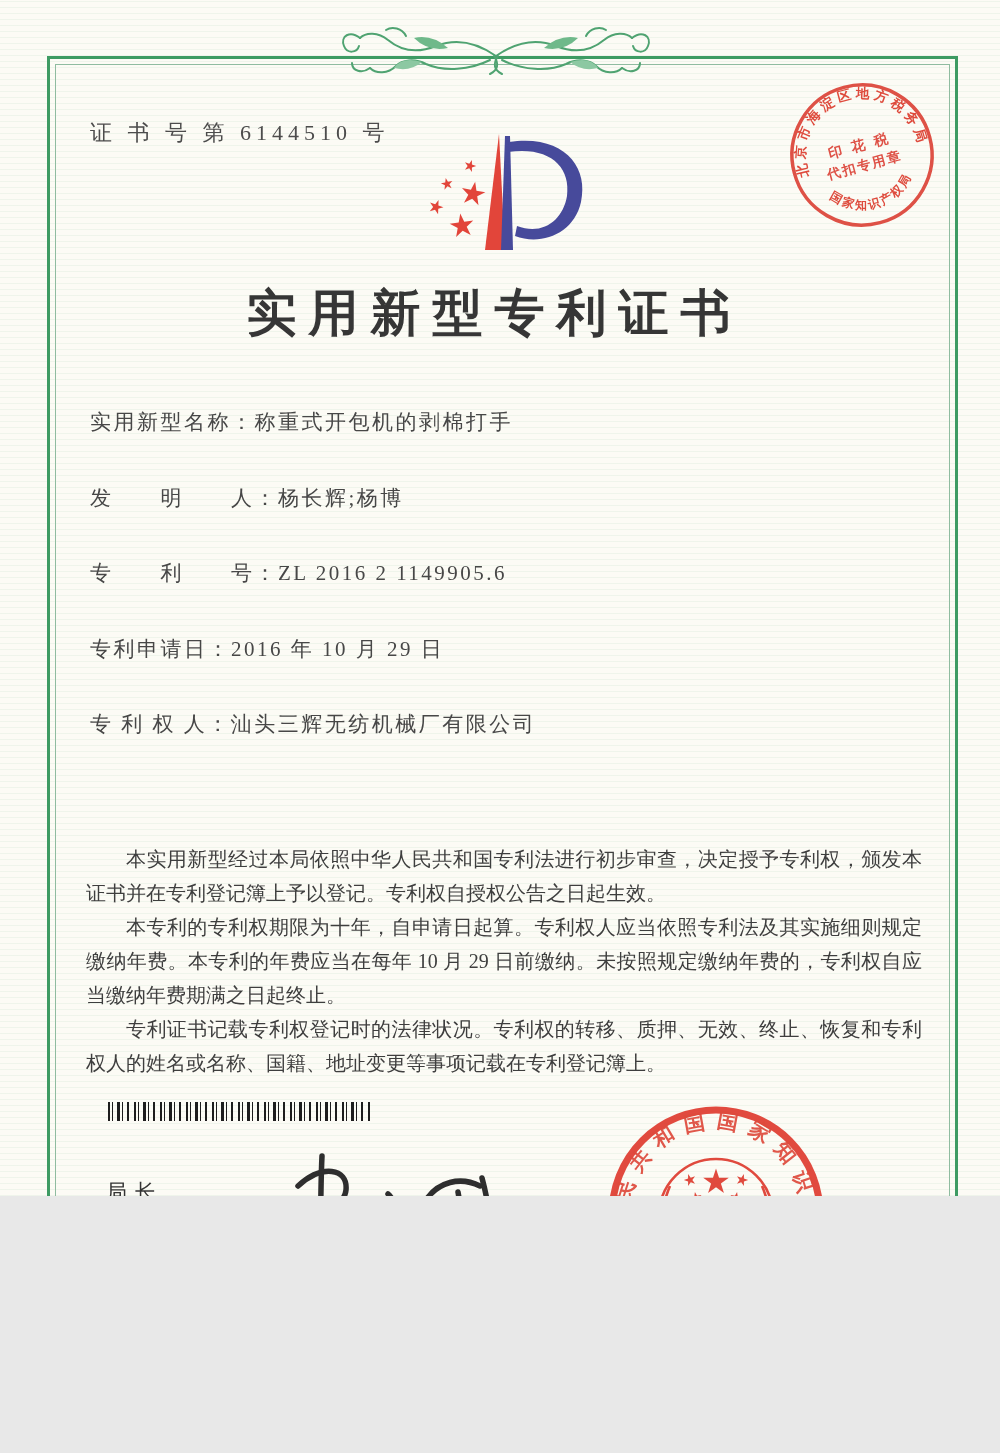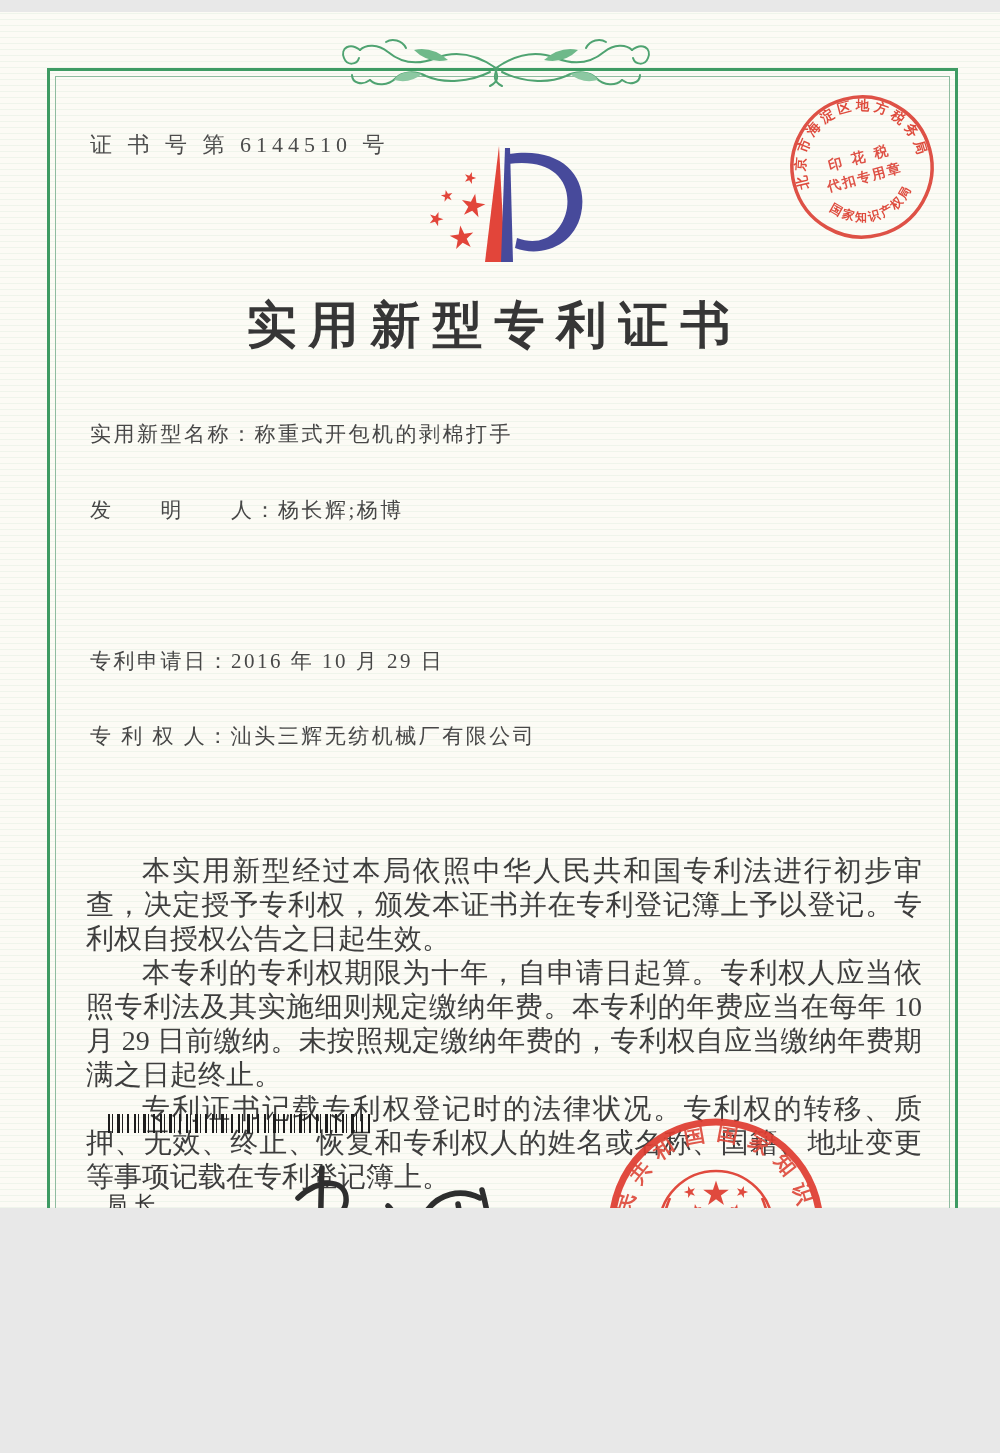--- a/index.html
+++ b/index.html
@@ -1,32 +1,32 @@
 <!DOCTYPE html>
 <html><head>
 <meta charset="utf-8">
 <style>
   html,body{margin:0;padding:0;background:#e8e8e8;}
   .page{
-    position:relative;width:1000px;height:1196px;margin:12px auto;
+    position:relative;width:1000px;height:1196px;margin:0 auto;
     background-color:#fcfbf5;
     background-image:repeating-linear-gradient(0deg, rgba(160,205,172,0.14) 0px, rgba(160,205,172,0.14) 1px, transparent 1px, transparent 6px);
     font-family:"Liberation Serif","DejaVu Serif",serif;
     overflow:hidden;
   }
   .abs{position:absolute;}
   
   .frame-outer{left:47px;top:56px;width:911px;height:1325px;border:3px solid #3E9B63;box-sizing:border-box;}
   .frame-inner{left:55px;top:64px;width:895px;height:1309px;border:1px solid #8FBCA0;box-sizing:border-box;}
   
   .cert-no{left:90px;top:118px;font-size:22px;letter-spacing:5px;color:#4c4c4c;}
   .title{left:0;right:11px;top:280px;text-align:center;font-size:50px;letter-spacing:12px;font-weight:700;color:#363636;}
   .field{left:90px;font-size:21px;letter-spacing:2.5px;color:#474747;white-space:nowrap;}
   .f0{top:408px}.f1{top:484px}.f2{top:559px}.f3{top:635px}.f4{top:710px}.f5{top:786px}
-  .paras{left:86px;top:842px;width:836px;font-size:28px;line-height:34px;color:#3e3e3e;text-align:justify;}
+  .paras{left:86px;top:842px;width:836px;font-size:20px;line-height:34px;color:#3e3e3e;text-align:justify;}
   .paras p{margin:0;text-indent:2em;}
   .barcode{left:108px;top:1102px;width:263px;height:19px;
     background:repeating-linear-gradient(90deg,#1d1d1d 0 2px,transparent 2px 4px,#1d1d1d 4px 5px,transparent 5px 9px,#1d1d1d 9px 12px,transparent 12px 14px,#1d1d1d 14px 15px,transparent 15px 19px,#1d1d1d 19px 21px,transparent 21px 26px);
   }
   .director-label{left:106px;top:1178px;font-size:21px;letter-spacing:8px;color:#333;}
   .director-name{left:106px;top:1226px;font-size:23px;letter-spacing:5px;color:#333;}
   .seal-date{left:612px;top:1266px;font-size:23px;letter-spacing:2px;color:#2b2b2b;}
   .page-footer{left:0;right:0;top:1332px;text-align:center;font-size:17px;letter-spacing:2px;color:#474747;}
   
   .logo{left:413px;top:122px;width:200px;height:148px;}
@@ -136,20 +136,21 @@
       </text>
       <text x="77" y="72" text-anchor="middle" font-size="14" font-weight="700" letter-spacing="3" fill="#DE5146">印 花 税</text>
       <text x="77" y="92" text-anchor="middle" font-size="13.5" font-weight="700" letter-spacing="2" fill="#DE5146">代扣专用章</text>
     </svg>
   </div>
 
   <div class="abs title">实用新型专利证书</div>
 
   <div class="abs field f0"><span>实用新型名称：</span><span>称重式开包机的剥棉打手</span></div>
   <div class="abs field f1"><span>发　　明　　人：</span><span>杨长辉;杨博</span></div>
+  <div class="abs field f2"><span>专　　利　　号：</span><span>ZL 2016 2 1149905.6</span></div>
   <div class="abs field f3"><span>专利申请日：</span><span>2016 年 10 月 29 日</span></div>
   <div class="abs field f4"><span>专 利 权 人：</span><span>汕头三辉无纺机械厂有限公司</span></div>
 
   <div class="abs paras">
     <p>本实用新型经过本局依照中华人民共和国专利法进行初步审查，决定授予专利权，颁发本证书并在专利登记簿上予以登记。专利权自授权公告之日起生效。</p>
     <p>本专利的专利权期限为十年，自申请日起算。专利权人应当依照专利法及其实施细则规定缴纳年费。本专利的年费应当在每年 10 月 29 日前缴纳。未按照规定缴纳年费的，专利权自应当缴纳年费期满之日起终止。</p>
     <p>专利证书记载专利权登记时的法律状况。专利权的转移、质押、无效、终止、恢复和专利权人的姓名或名称、国籍、地址变更等事项记载在专利登记簿上。</p>
   </div>
 
   <div class="abs barcode"></div>

